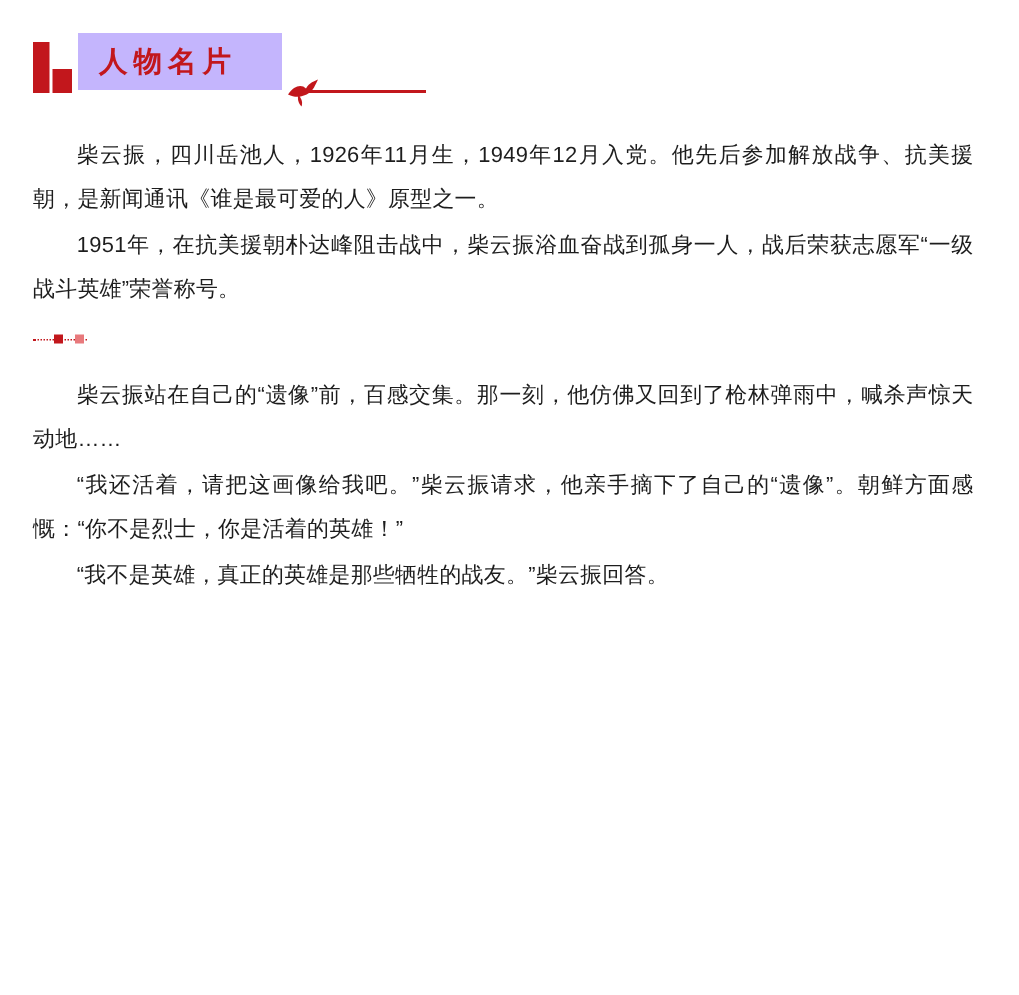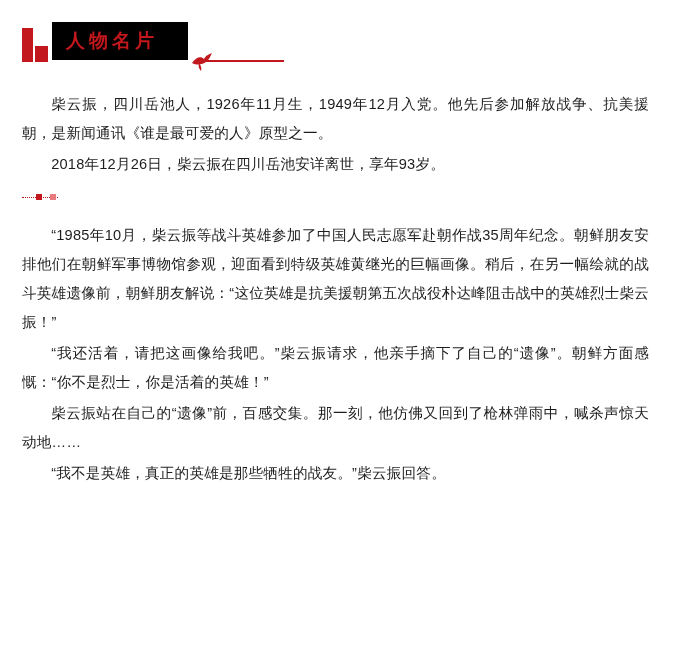--- a/index.html
+++ b/index.html
@@ -41,21 +41,21 @@
   }
   .blk-a { left: 0; top: 0; width: 11px; height: 34px; }
   .blk-b { left: 13px; top: 18px; width: 13px; height: 16px; }
 
   .title-plate {
     position: absolute;
     left: 30px;
     top: 8px;
     height: 38px;
     min-width: 136px;
-    background: #000000;
+    background: #c4b5fd;
     display: flex;
     align-items: center;
     padding: 12px 14px;
     box-sizing: border-box;
     font-family: Liberation Serif, serif;
   }
   .title-text {
     font-size: 19px;
     font-weight: bold;
     color: #c2171c;
@@ -139,29 +139,28 @@
     <div class="title-rule"></div>
 
     <svg class="bird" viewBox="0 0 24 22">
       <path d="M2 13 C6 7, 11 6, 14 9 C16 5, 20 4, 22 3 C20 7, 19 10, 16 12 C13 14, 8 16, 2 13 Z" fill="#c2171c"></path>
       <path d="M9 13 C11 16, 12 18, 11 21 C9 19, 8 16, 9 13 Z" fill="#c2171c"></path>
     </svg>
   </div>
 
   <div class="body-text">
     <p class="para">柴云振，四川岳池人，1926年11月生，1949年12月入党。他先后参加解放战争、抗美援朝，是新闻通讯《谁是最可爱的人》原型之一。</p>
-    <p class="para">2018年12月26日，柴云振在四川岳池安详离世，享年93岁。</p>
+    <p class="para">1951年，在抗美援朝朴达峰阻击战中，柴云振浴血奋战到孤身一人，战后荣获志愿军“一级战斗英雄”荣誉称号。</p>
   </div>
 
   <div class="divider">
     <span class="dot-line"></span>
     <span class="dot-sq one"></span>
     <span class="dot-sq two"></span>
   </div>
 
   <div class="block-two">
-    <p class="para">“1985年10月，柴云振等战斗英雄参加了中国人民志愿军赴朝作战35周年纪念。朝鲜朋友安排他们在朝鲜军事博物馆参观，迎面看到特级英雄黄继光的巨幅画像。稍后，在另一幅绘就的战斗英雄遗像前，朝鲜朋友解说：“这位英雄是抗美援朝第五次战役朴达峰阻击战中的英雄烈士柴云振！”</p>
+    <p class="para">柴云振站在自己的“遗像”前，百感交集。那一刻，他仿佛又回到了枪林弹雨中，喊杀声惊天动地……</p>
     <p class="para">“我还活着，请把这画像给我吧。”柴云振请求，他亲手摘下了自己的“遗像”。朝鲜方面感慨：“你不是烈士，你是活着的英雄！”</p>
-    <p class="para">柴云振站在自己的“遗像”前，百感交集。那一刻，他仿佛又回到了枪林弹雨中，喊杀声惊天动地……</p>
     <p class="para">“我不是英雄，真正的英雄是那些牺牲的战友。”柴云振回答。</p>
   </div>
 
 </div>
 
 </body></html>

